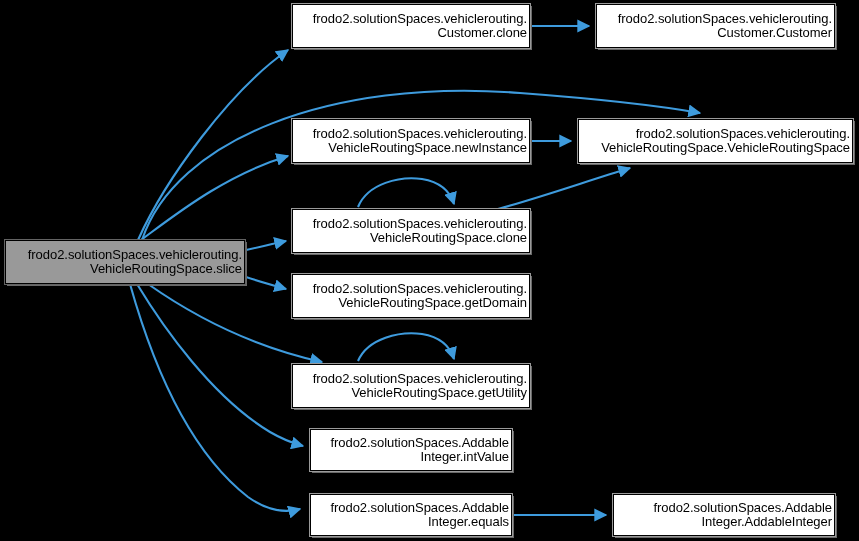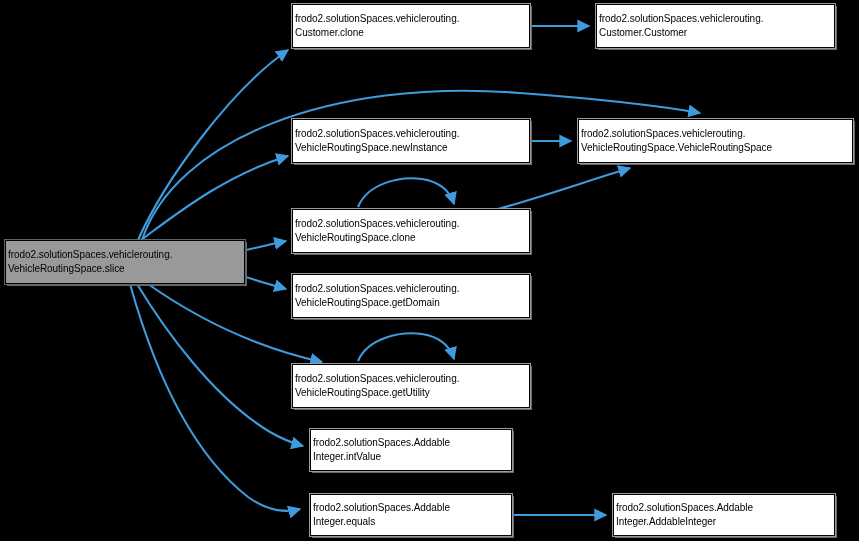--- a/index.html
+++ b/index.html
@@ -22,28 +22,28 @@
     width: 859px;
     height: 541px;
     pointer-events: none;
   }
   .node {
     position: absolute;
     box-sizing: border-box;
     display: flex;
     align-items: center;
     justify-content: center;
-    text-align: left;
+    text-align: right;
     background: #ffffff;
     border: 1px solid #000000;
     outline: 1px solid #9a9a9a;
     outline-offset: 0px;
     box-shadow: 1px 1px 0 0 #7f7f7f, 2px 2px 0 0 #6a6a6a;
     color: #000000;
-    font-size: 10px;
+    font-size: 13px;
     line-height: 14.4px;
     letter-spacing: -0.05px;
     white-space: pre-line;
     z-index: 2;
   }
   .node.current {
     background: #999999;
     border: 1px solid #000000;
     outline: 1px solid #636363;
     color: #000000;

